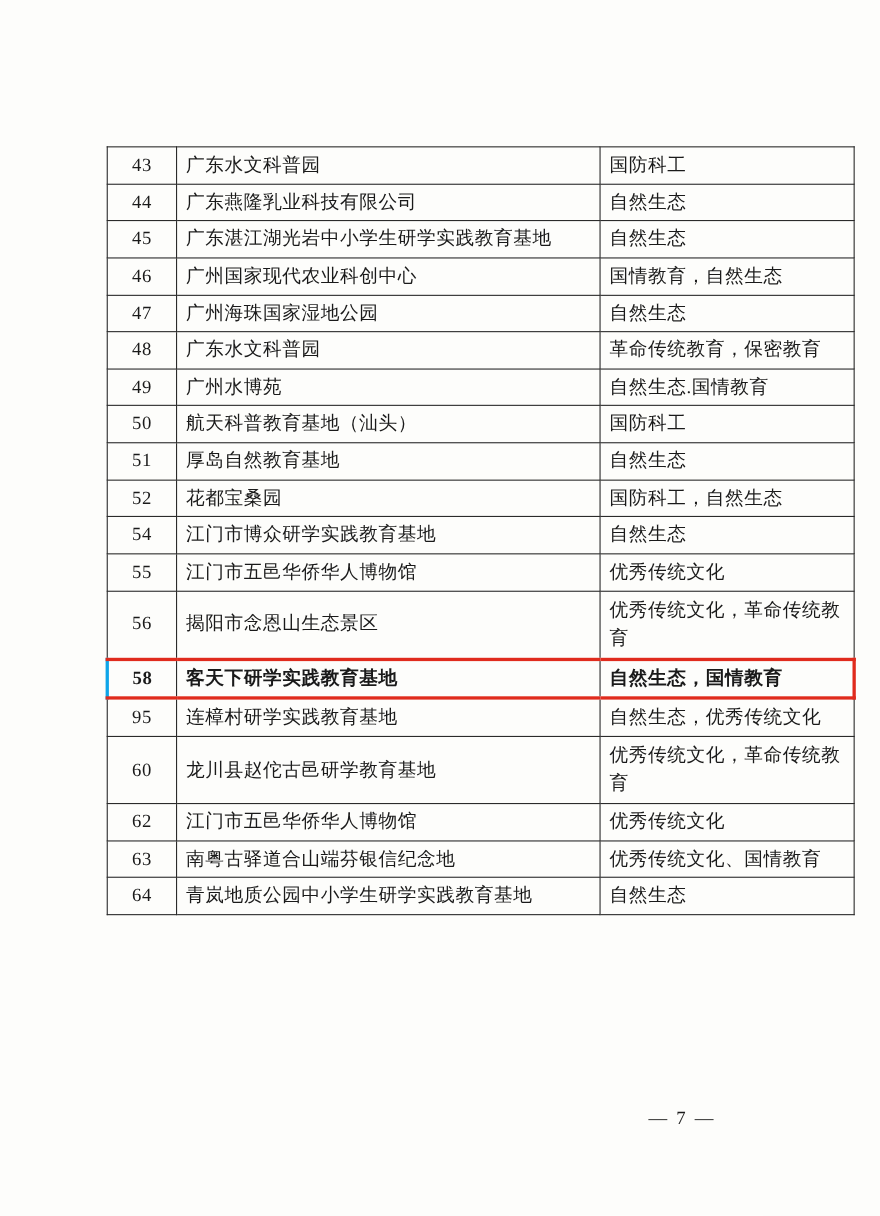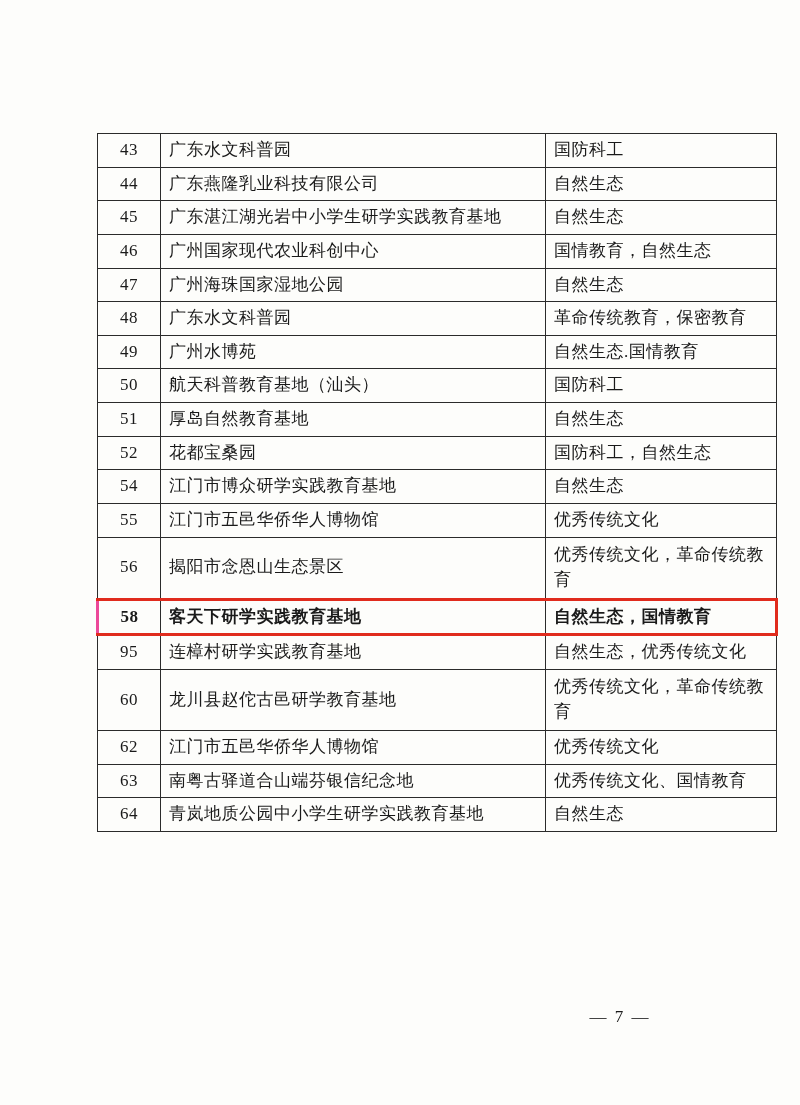--- a/index.html
+++ b/index.html
@@ -53,21 +53,21 @@
   }
   td.col-cat {
     width: 214px;
   }
   tr.highlight td {
     border-top: 3px solid #e02b1d;
     border-bottom: 3px solid #e02b1d;
     font-weight: bold;
   }
   tr.highlight td.col-num {
-    border-left: 3px solid #ec4899;
+    border-left: 3px solid #0ea5e9;
     text-align: center;
   }
   tr.highlight td.col-cat {
     border-right: 3px solid #e02b1d;
   }
   tr.tall td {
     height: 52px;
   }
   .page-number {
     position: absolute;

